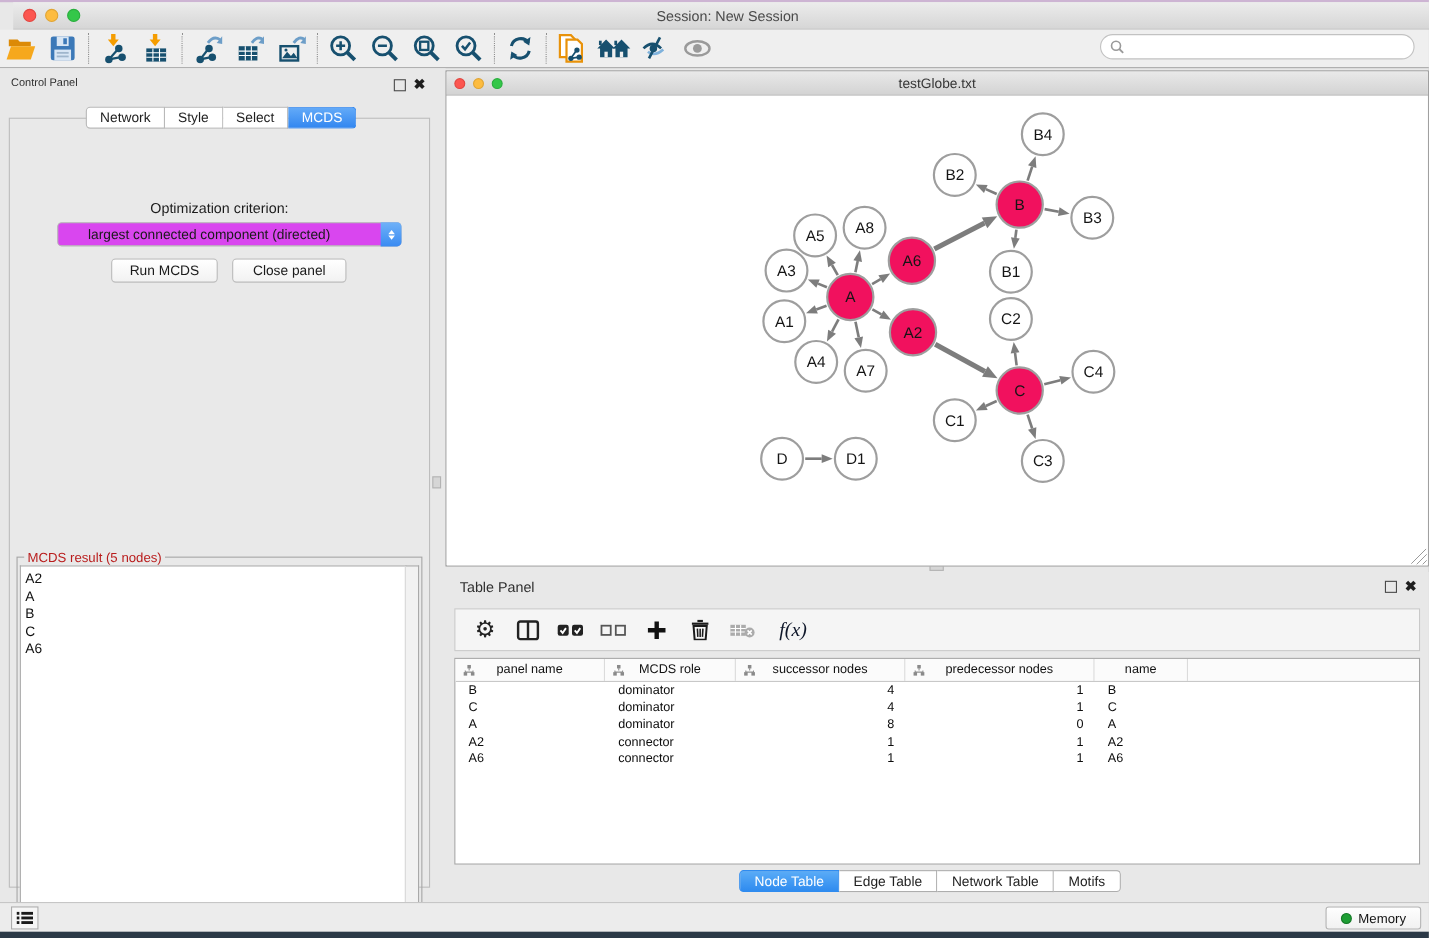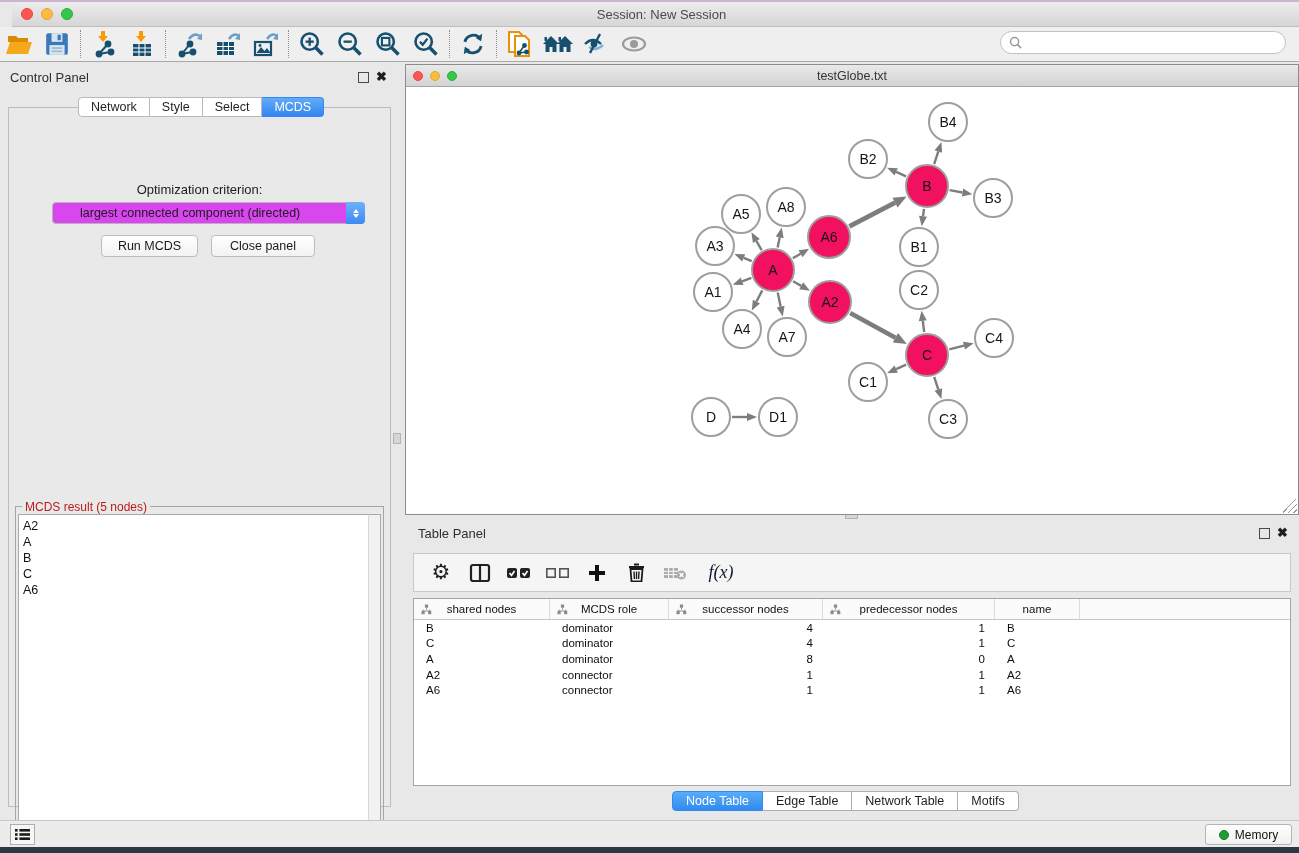--- a/index.html
+++ b/index.html
@@ -27,21 +27,21 @@
     align-items:center; justify-content:center; cursor:pointer; flex:0 0 auto; }
   .tb-btn svg { display:block; }
   .tb-sep { width:0; height:28px; border-left:1px dotted #8F8F8F; margin:0 4px; flex:0 0 auto; }
   .search-wrap { position:absolute; right:13px; top:4px; width:286px; height:23px; background:#FFF;
     border:1px solid #C2C2C2; border-radius:12px; display:flex; align-items:center; padding-left:8px; }
   .search-wrap input { border:none; outline:none; flex:1; font-size:12px; background:transparent; margin-left:5px; }
 
   
   .control-panel { position:absolute; left:0; top:62px; width:405px; height:758px; background:#E8E8E8; }
   .cp-header { position:absolute; left:0; top:0; width:100%; height:26px; }
-  .cp-title { position:absolute; left:10px; top:8px; font-size:13px; color:#2F2F2F; }
+  .cp-title { position:absolute; left:10px; top:8px; font-size:10px; color:#2F2F2F; }
   .float-icon { position:absolute; width:11px; height:11px; border:1.5px solid #4A4A4A; top:10px; cursor:pointer; }
   .close-icon { position:absolute; top:7px; font-size:13px; font-weight:bold; color:#1E1E1E; cursor:pointer; }
   .cp-float { left:358px; } .cp-close { left:376px; }
   .cp-body { position:absolute; left:8px; top:45px; width:383px; height:700px;
     border:1px solid #BDBDBD; background:#E9E9E9; }
   .cp-tabs { position:absolute; left:78px; top:35px; display:flex; z-index:3; }
   .cp-tab { height:20px; padding:0 12px; font-size:12.5px; background:#FFF; color:#1F1F1F;
     border:1px solid #B9B9B9; border-left:none; display:flex; align-items:center; cursor:pointer; }
   .cp-tab:first-child { border-left:1px solid #B9B9B9; border-radius:4px 0 0 4px; }
   .cp-tab:last-child { border-radius:0 4px 4px 0; }
@@ -574,21 +574,21 @@
 
     <div class="grid-table">
       <div class="gt-header" id="gt-header">
           <div class="gt-hcell" style="width: 136px;">
             <svg class="hier" width="11" height="11" viewBox="0 0 11 11">
               <path d="M5.5 3.5 v2 M2 7 h7 M2 7 v-1.5 M9 7 v-1.5" stroke="#909090" fill="none"></path>
               <rect x="3.9" y="0.5" width="3.2" height="3.2" fill="#8A8A8A"></rect>
               <rect x="0.5" y="7" width="3.2" height="3.2" fill="#8A8A8A"></rect>
               <rect x="7.1" y="7" width="3.2" height="3.2" fill="#8A8A8A"></rect>
             </svg>
-            <span>shared nodes</span>
+            <span>panel name</span>
           </div>
           <div class="gt-hcell" style="width: 119px;">
             <svg class="hier" width="11" height="11" viewBox="0 0 11 11">
               <path d="M5.5 3.5 v2 M2 7 h7 M2 7 v-1.5 M9 7 v-1.5" stroke="#909090" fill="none"></path>
               <rect x="3.9" y="0.5" width="3.2" height="3.2" fill="#8A8A8A"></rect>
               <rect x="0.5" y="7" width="3.2" height="3.2" fill="#8A8A8A"></rect>
               <rect x="7.1" y="7" width="3.2" height="3.2" fill="#8A8A8A"></rect>
             </svg>
             <span>MCDS role</span>
           </div>

